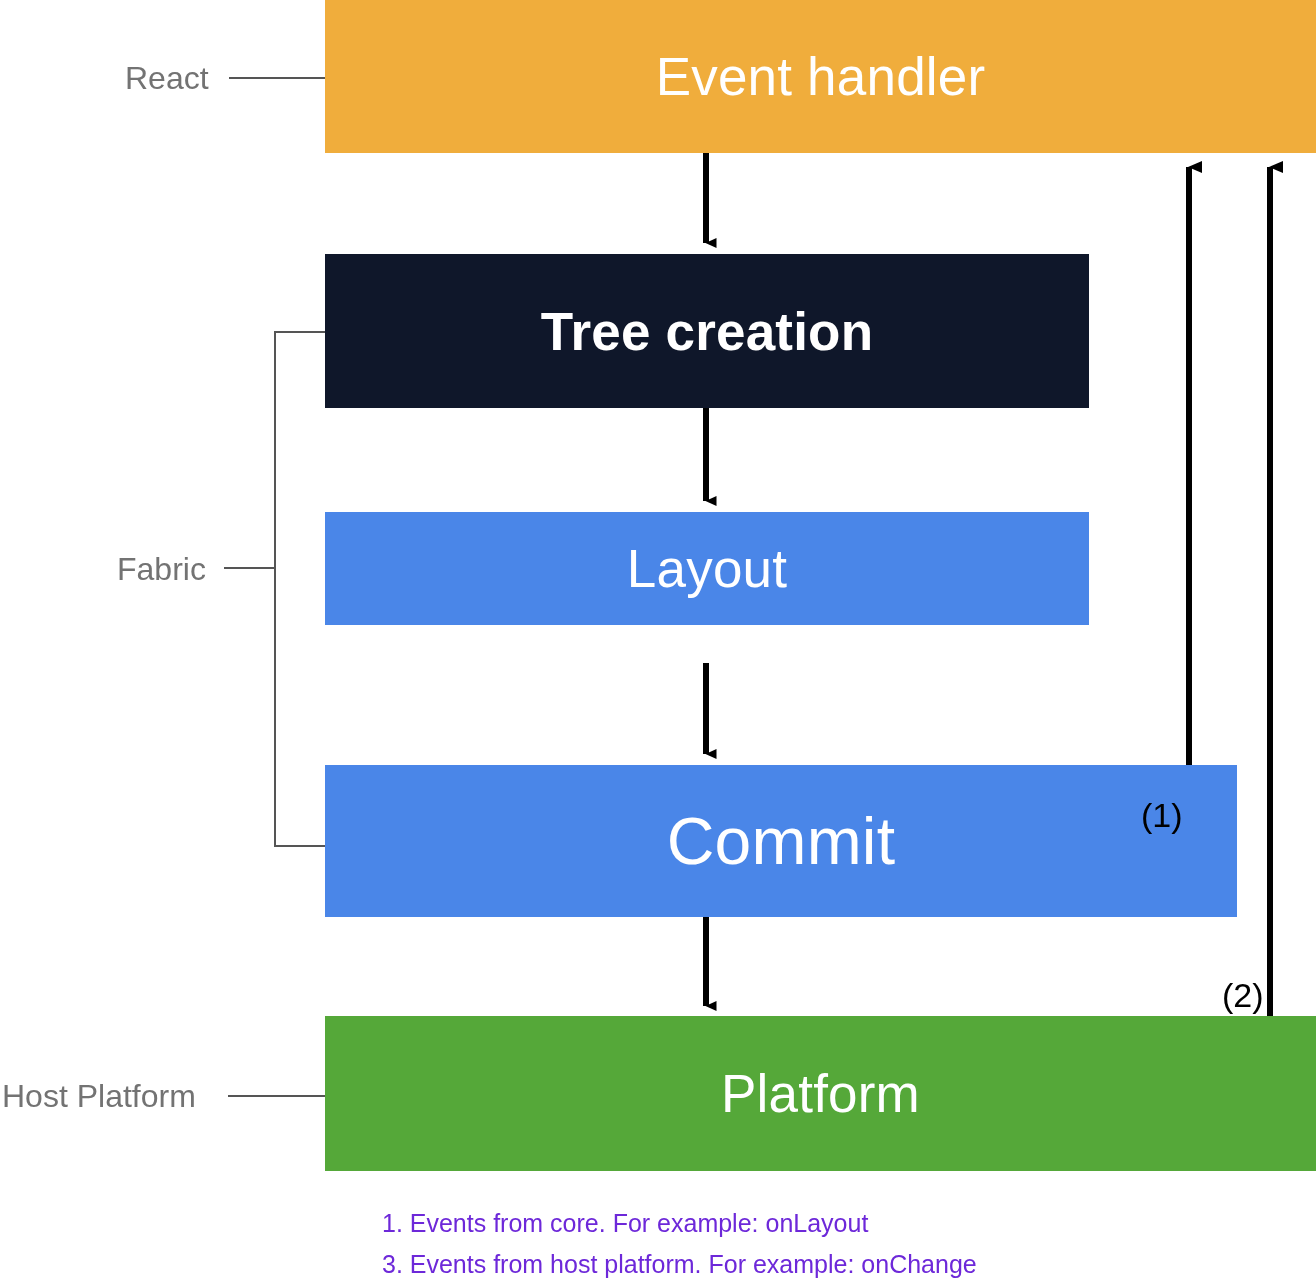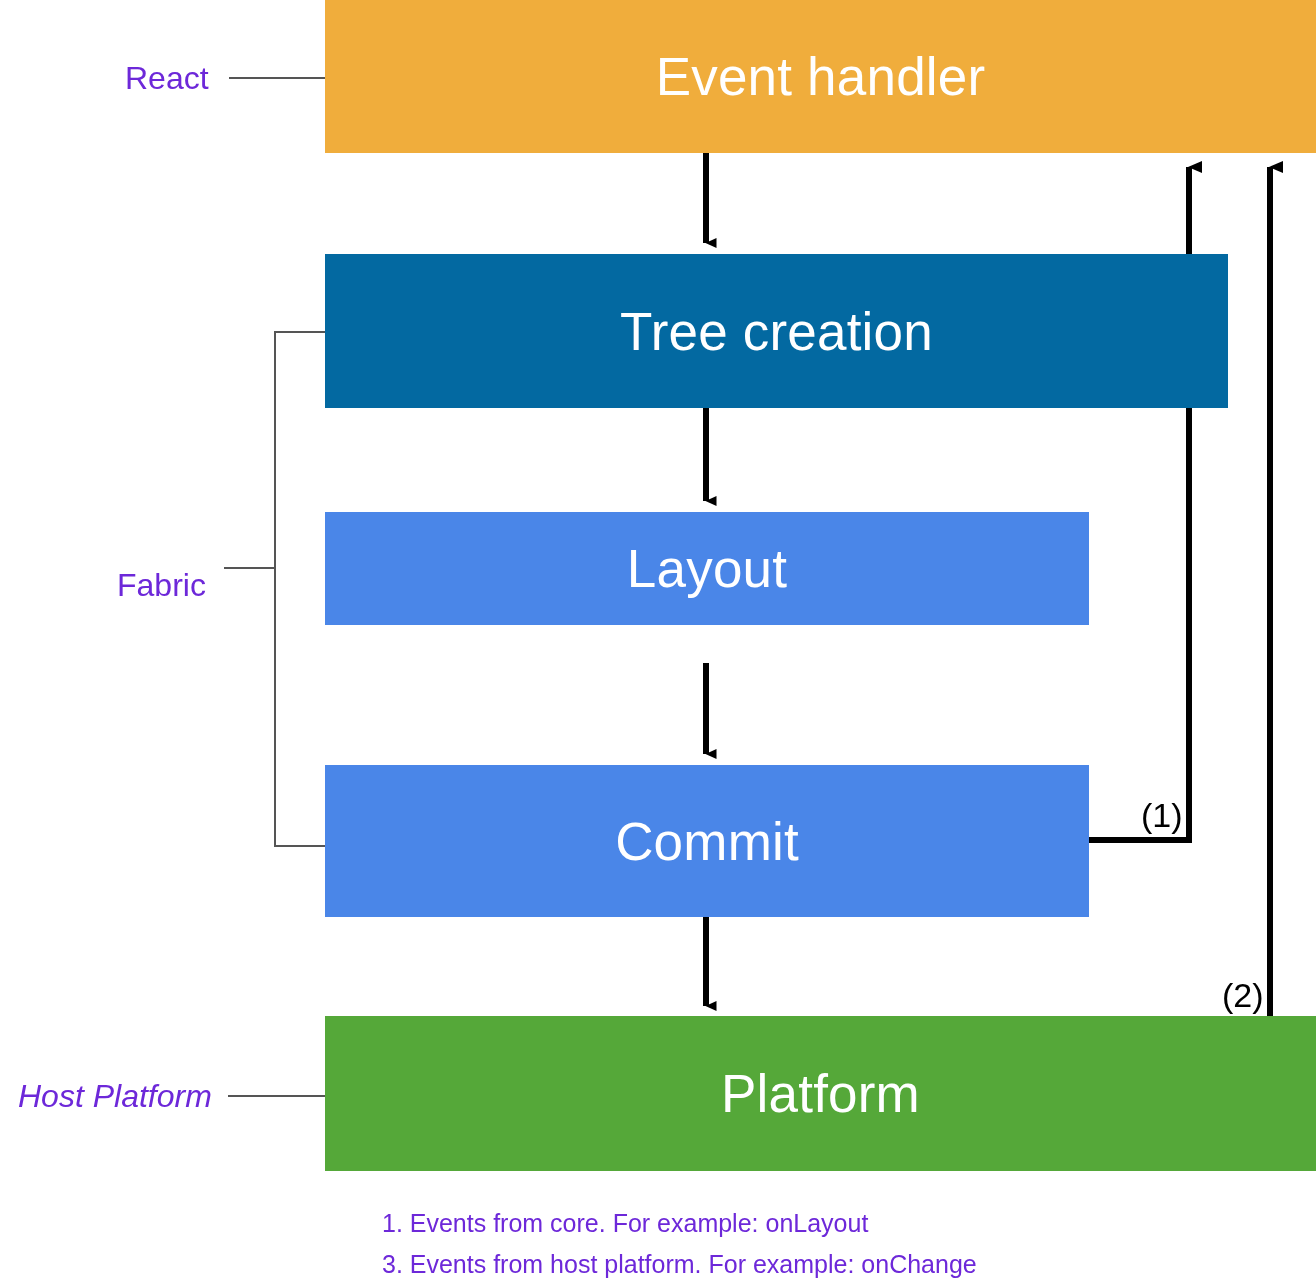--- a/index.html
+++ b/index.html
@@ -37,70 +37,69 @@
     left: 325px;
     top: 0px;
     width: 991px;
     height: 153px;
     background: #f0ad3c;
     font-size: 53px;
   }
   .node-tree-creation {
     left: 325px;
     top: 254px;
-    width: 903px;
+    width: 764px;
     height: 154px;
-    background: #0369a1;
+    background: #0f172a;
     font-size: 53px;
+    font-weight: bold;
   }
   .node-layout {
     left: 325px;
     top: 512px;
     width: 764px;
     height: 113px;
     background: #4a86e8;
     font-size: 53px;
   }
   .node-commit {
     left: 325px;
     top: 765px;
-    width: 764px;
+    width: 912px;
     height: 152px;
     background: #4a86e8;
-    font-size: 53px;
+    font-size: 66px;
   }
   .node-mounting {
     left: 325px;
     top: 1016px;
     width: 991px;
     height: 155px;
     background: #55a839;
     font-size: 53px;
   }
   .side-label {
     position: absolute;
-    color: #6d28d9;
+    color: #737373;
     font-family: "Liberation Sans", sans-serif;
     font-size: 32px;
     line-height: 32px;
     white-space: nowrap;
   }
   .label-react {
     left: 125px;
     top: 62px;
   }
   .label-fabric {
     left: 117px;
     top: 553px;
-    margin-top: 16px;
   }
   .label-host-platform {
-    left: 18px;
+    left: 2px;
     top: 1080px;
-    font-style: italic;
   }
   .ref-label {
     position: absolute;
     color: #000000;
     font-family: "Liberation Sans", sans-serif;
     font-size: 34px;
     line-height: 34px;
     white-space: nowrap;
   }
   .label-ref-1 {

